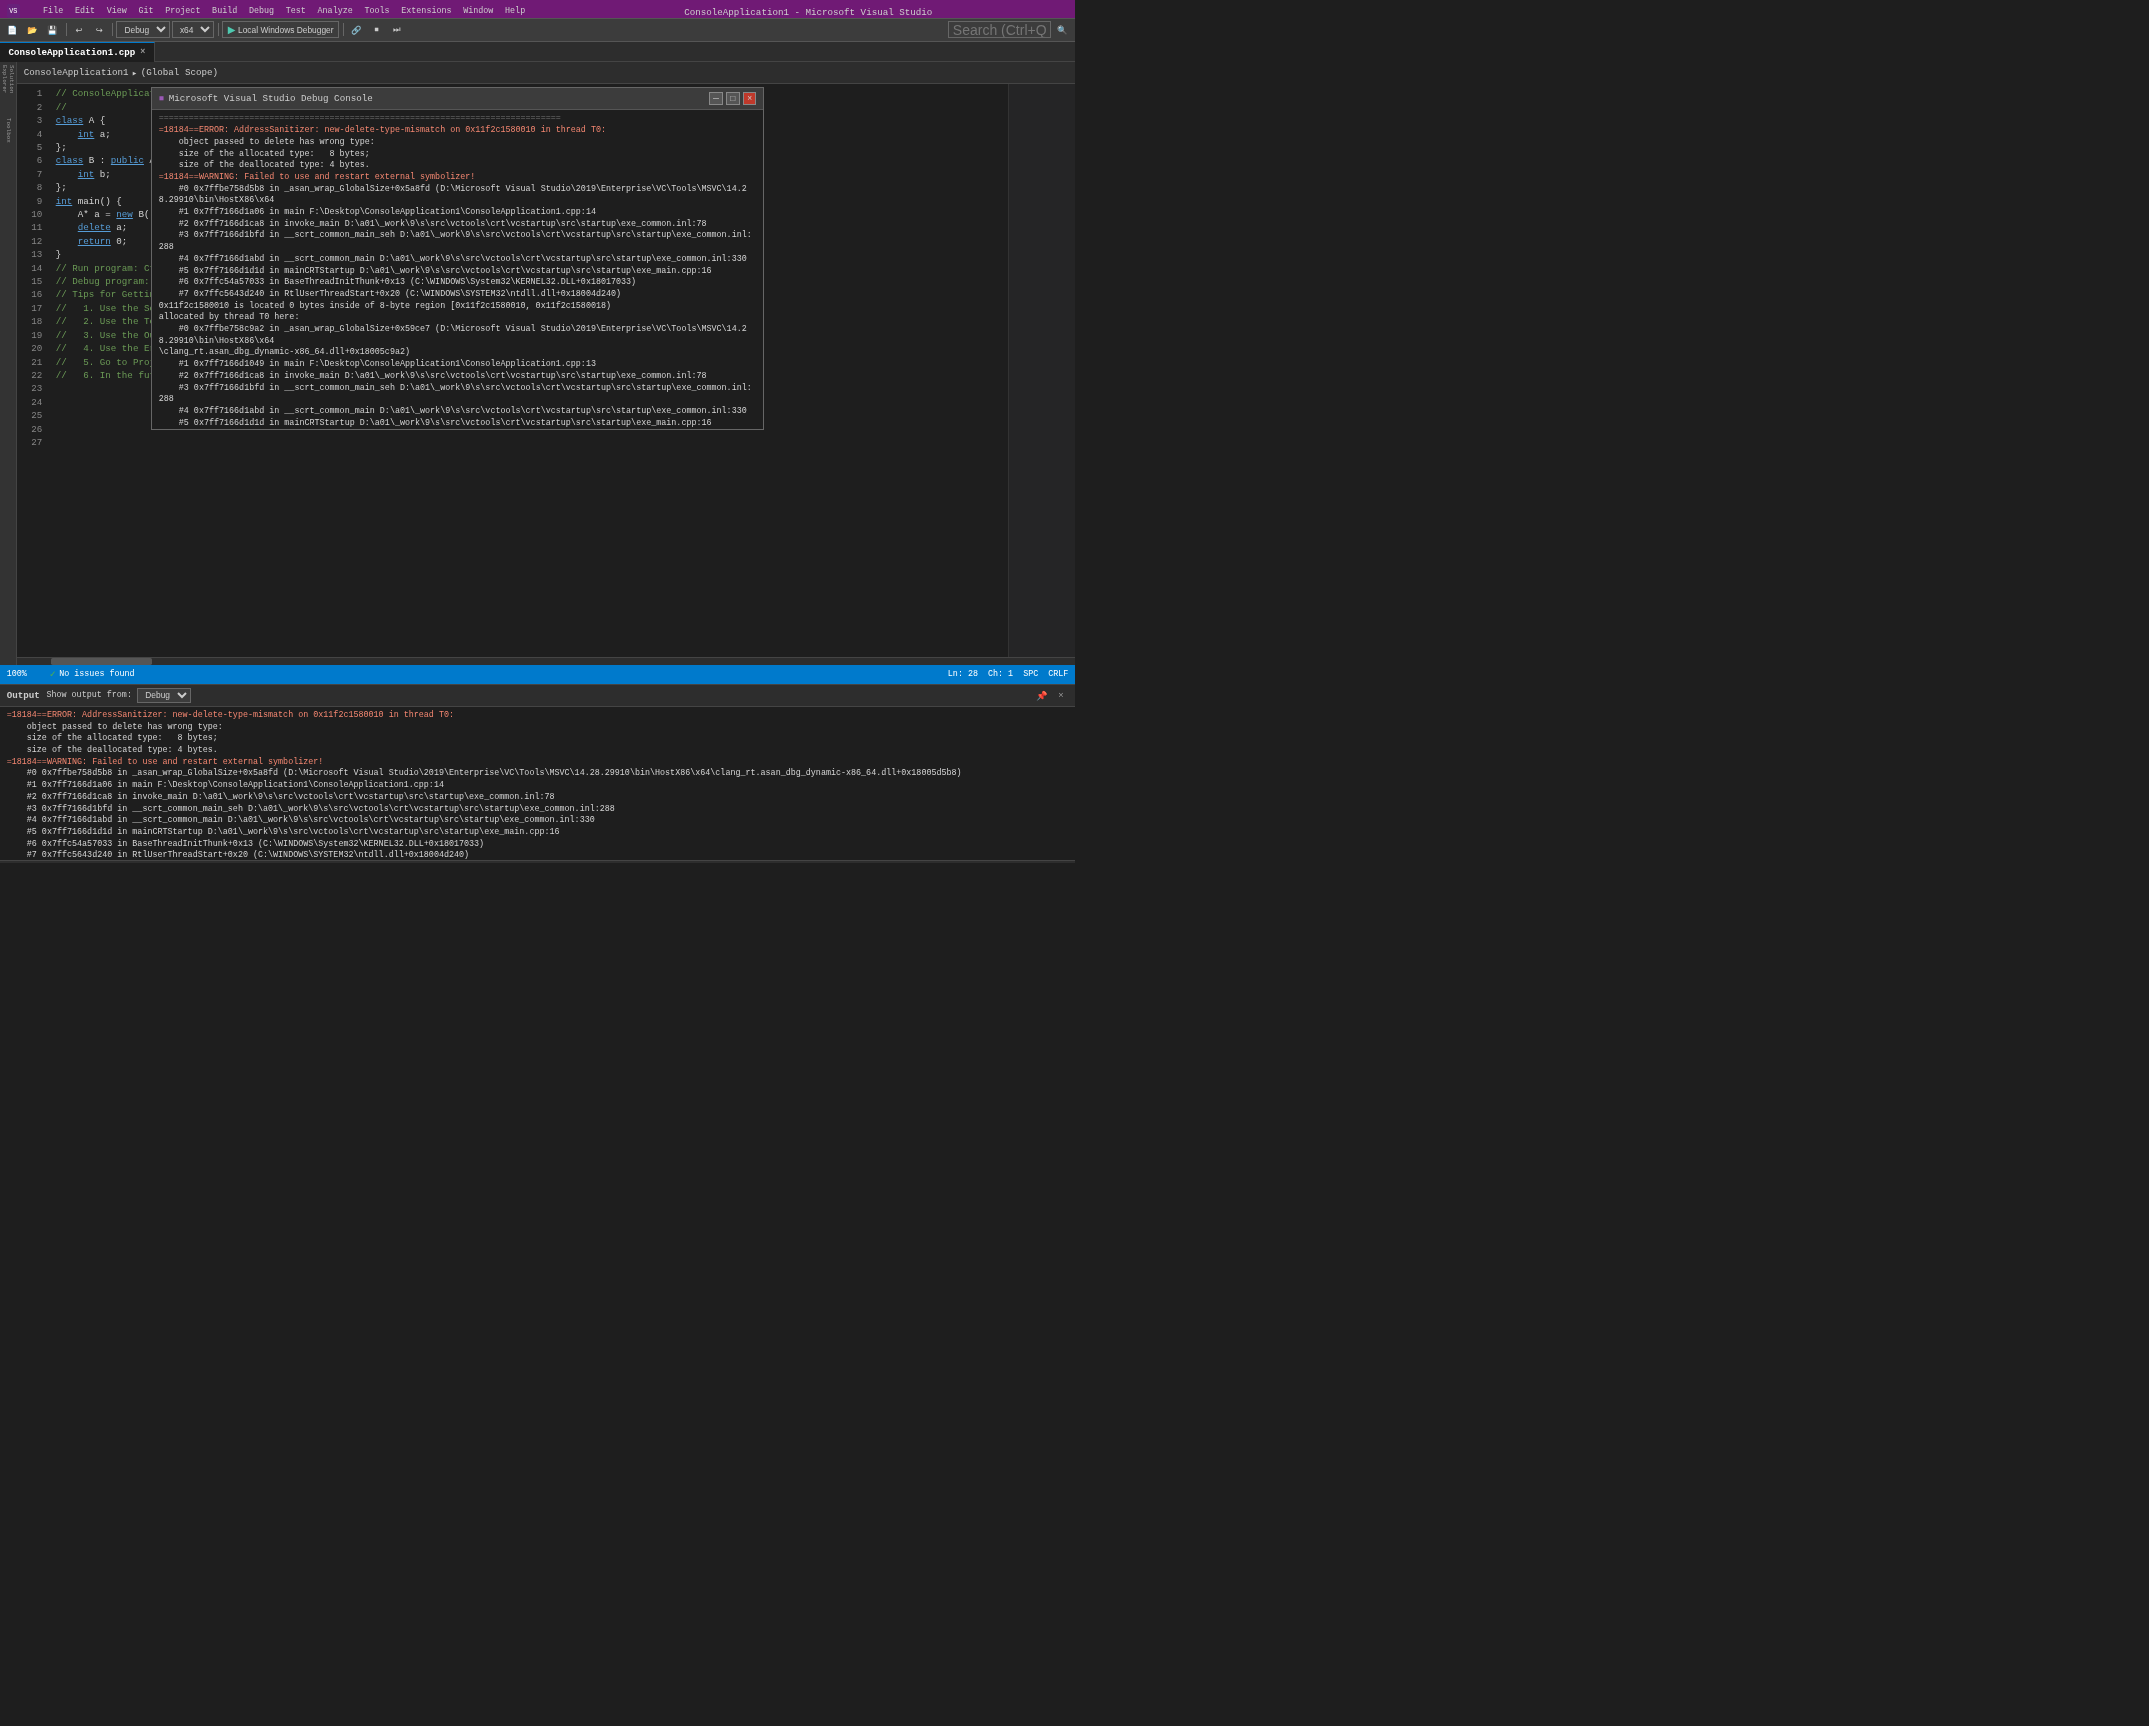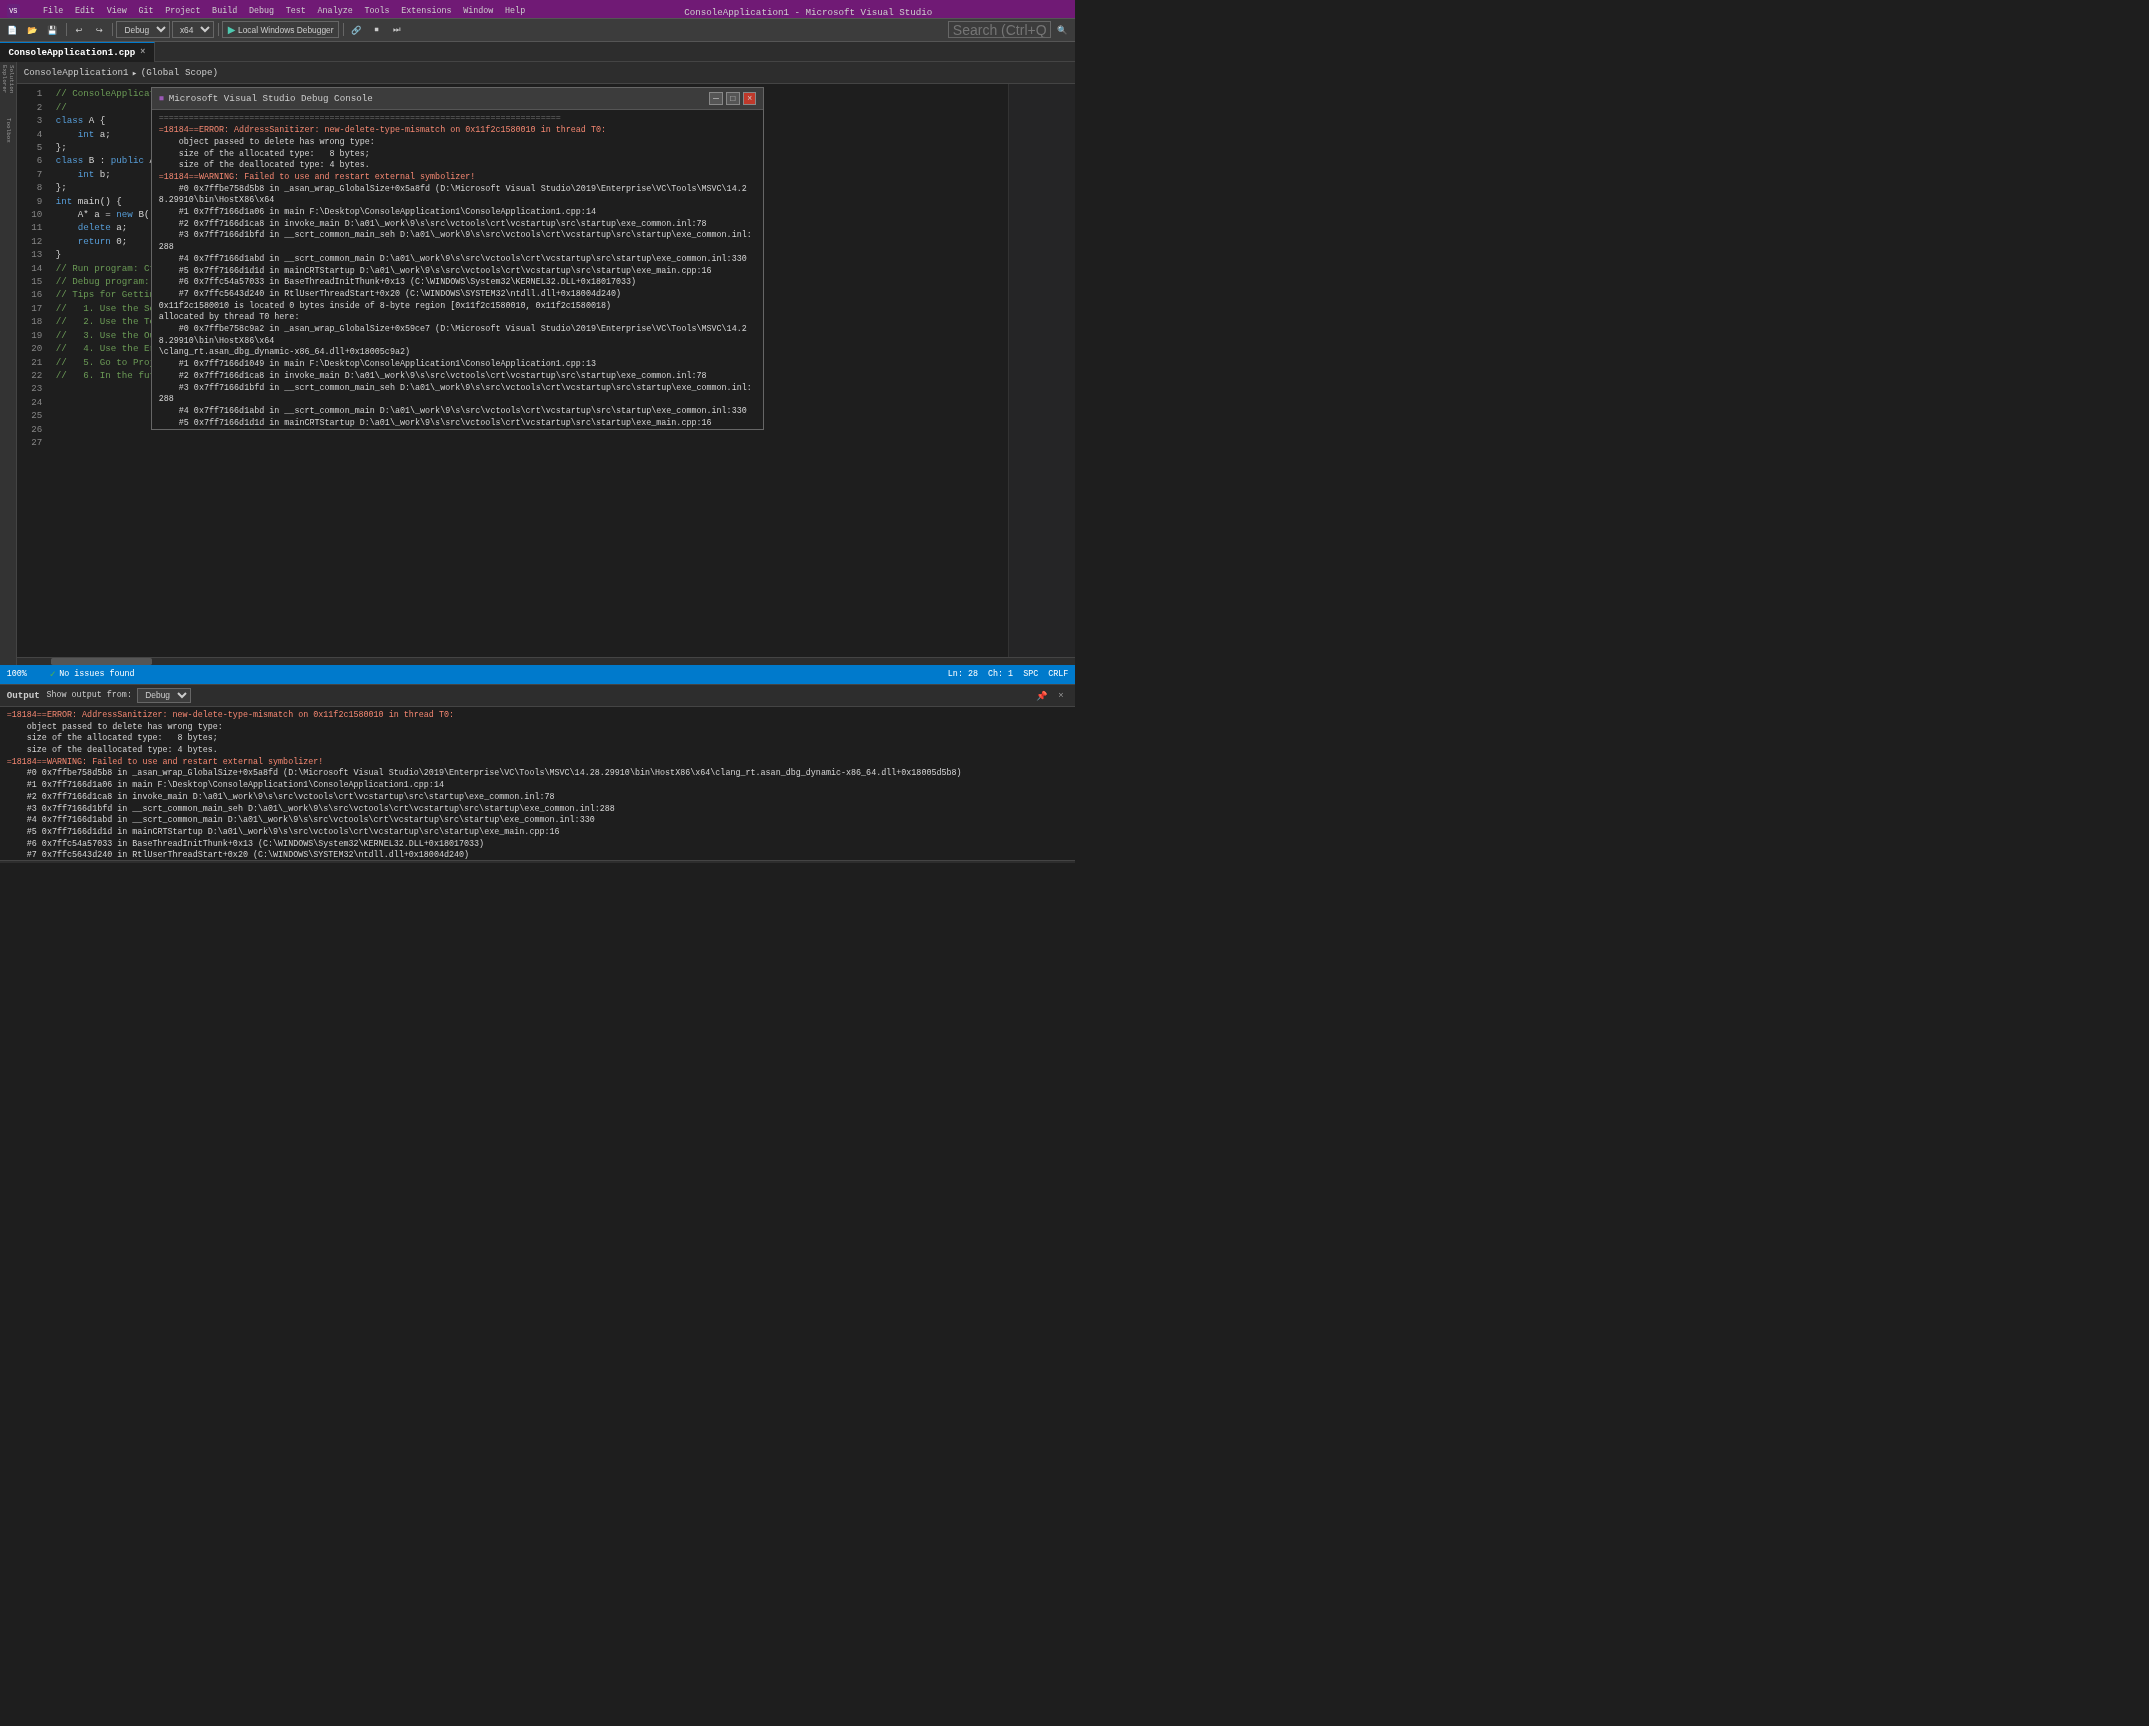--- a/index.html
+++ b/index.html
@@ -197,21 +197,21 @@
       padding: 3.4px 6.7px;
       font-size: 9.2px;
       line-height: 13.4px;
       overflow: auto;
       color: #d4d4d4;
     }
     .code-line {
       white-space: pre;
       line-height: 13.4px;
     }
-    .kw { color: #569cd6; }
+    .kw { color: #569cd6; text-decoration: underline; }
     .cm { color: #6a9955; }
 
     
     .status-bar {
       height: 18.5px;
       background: #007acc;
       display: flex;
       align-items: center;
       padding: 0 6.7px;
       font-size: 8.4px;

